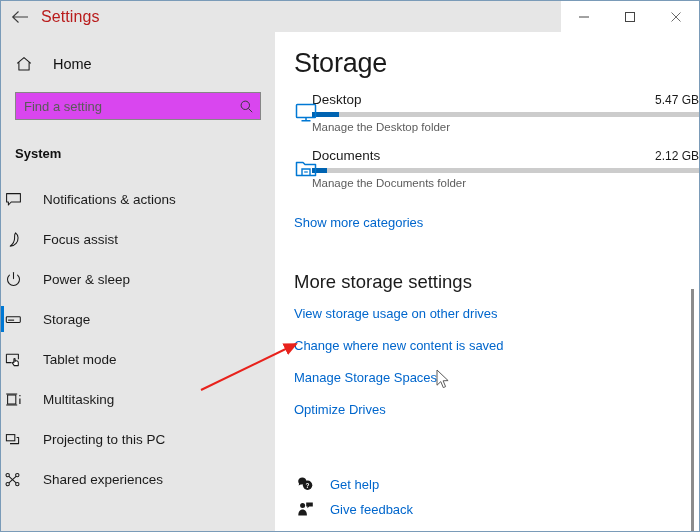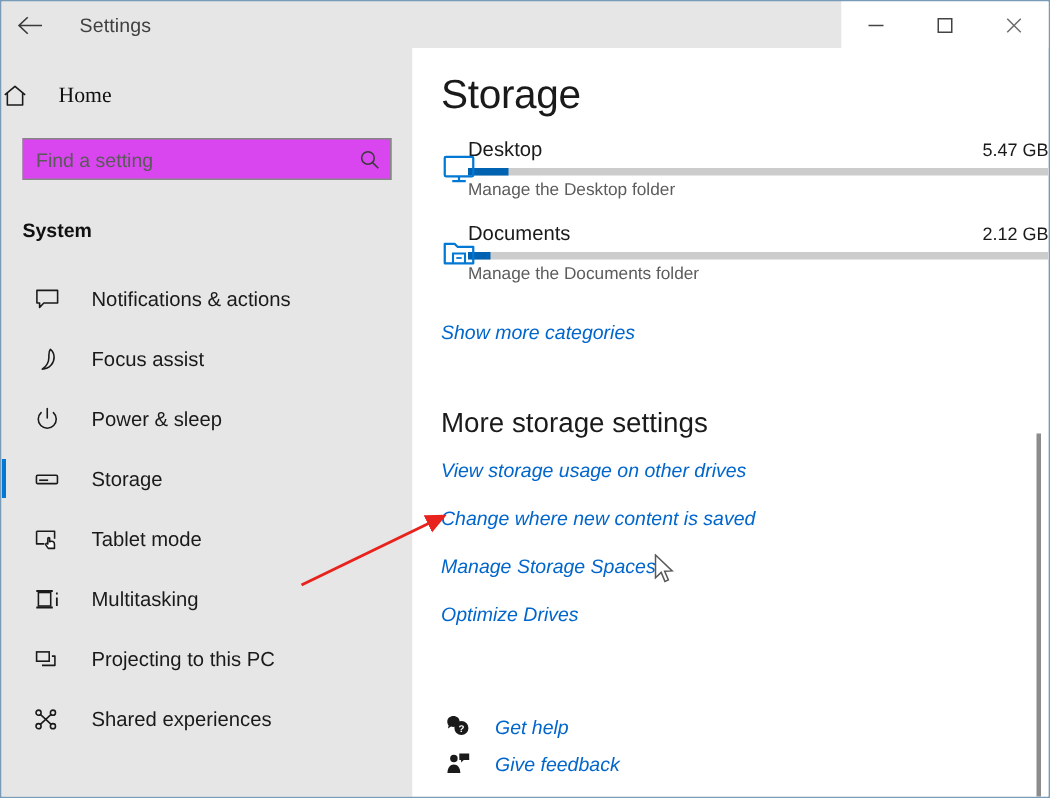--- a/index.html
+++ b/index.html
@@ -43,23 +43,23 @@
   .back-btn {
     width: 40px;
     height: 31px;
     display: flex;
     align-items: center;
     justify-content: center;
     cursor: default;
   }
   .back-btn svg { display: block; }
   .app-title {
-    font-size: 13px;
-    color: #404040;
-    margin-left: 12px;
+    font-size: 16px;
+    color: #b91c1c;
+    margin-left: 0;
     letter-spacing: 0.1px;
   }
   .caption-buttons {
     display: flex;
     height: 31px;
     background: #ffffff;
   }
   .cap-btn {
     width: 46px;
     height: 31px;
@@ -79,22 +79,22 @@
     width: 274px;
     height: 500px;
     background: #e6e6e6;
     overflow: hidden;
   }
   .home-row {
     display: flex;
     align-items: center;
     height: 36px;
     margin-top: 14px;
-    cursor: default;
-    font-family: Liberation Serif, serif;
+    padding-left: 14px;
+    cursor: default;
   }
   .home-icon {
     width: 22px;
     display: flex;
     align-items: center;
     justify-content: flex-start;
   }
   .home-label {
     font-size: 14.5px;
     color: #101010;
@@ -136,21 +136,21 @@
     color: #101010;
     padding-left: 14px;
     margin-top: 26px;
     margin-bottom: 18px;
   }
   .nav-item {
     position: relative;
     display: flex;
     align-items: center;
     height: 40px;
-    padding-left: 22px;
+    padding-left: 4px;
     cursor: default;
   }
   .nav-item.selected::before {
     content: "";
     position: absolute;
     left: 0; top: 7px;
     width: 3px;
     height: 26px;
     background: #0078d4;
   }
@@ -229,21 +229,20 @@
     margin-top: 4px;
     font-size: 11.5px;
     color: #5c5c5c;
   }
   .link {
     display: inline-block;
     font-size: 13px;
     color: #0066cc;
     text-decoration: none;
     cursor: default;
-    font-style: italic;
   }
   .show-more {
     margin: 9px 0 0 19px;
   }
   .more-head {
     font-size: 18.5px;
     color: #1a1a1a;
     font-weight: normal;
     margin: 40px 0 0 19px;
   }

